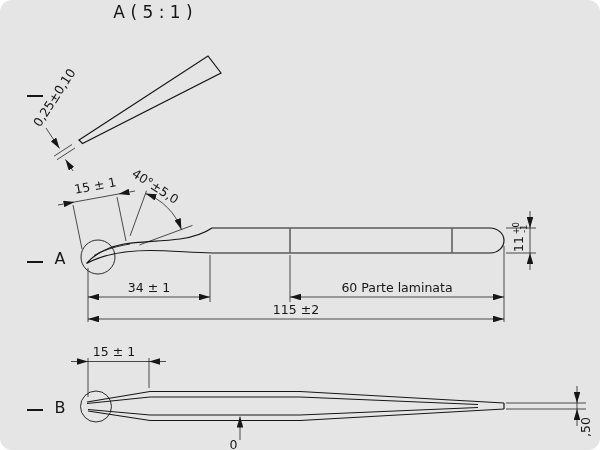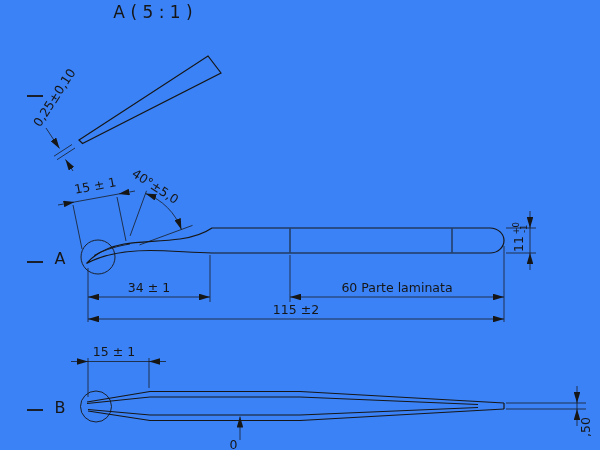--- a/index.html
+++ b/index.html
@@ -1,16 +1,16 @@
 <!DOCTYPE html>
 <html><head>
 <meta charset="utf-8">
 <style>
   html,body{margin:0;padding:0;background:#fff;}
-  .sheet{position:relative;width:600px;height:450px;background:#3b82f6;overflow:hidden;}
+  .sheet{position:relative;width:600px;height:450px;background:#e5e5e5;overflow:hidden;border-radius:12px;}
   svg{display:block;}
   svg text{font-family:"DejaVu Sans",sans-serif;fill:#161616;}
   .t-dim{font-size:12.5px;}
   .t-title{font-size:17px;}
   .t-label{font-size:16px;}
   .t-tol{font-size:8.5px;}
   .ln{stroke:#161616;fill:none;}
   .outline{stroke-width:1.2;}
   .mid{stroke-width:1.0;}
   .thin{stroke-width:0.75;}

